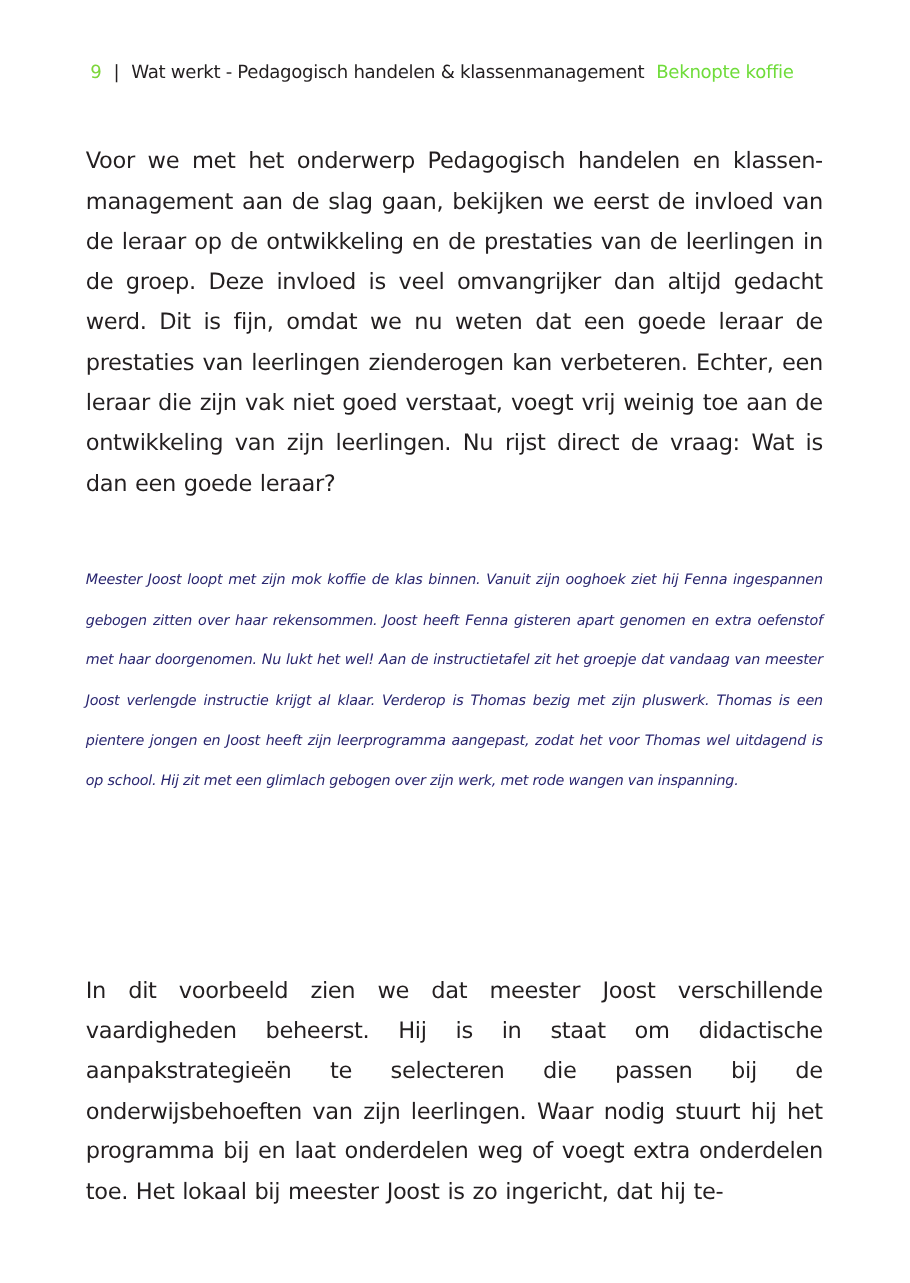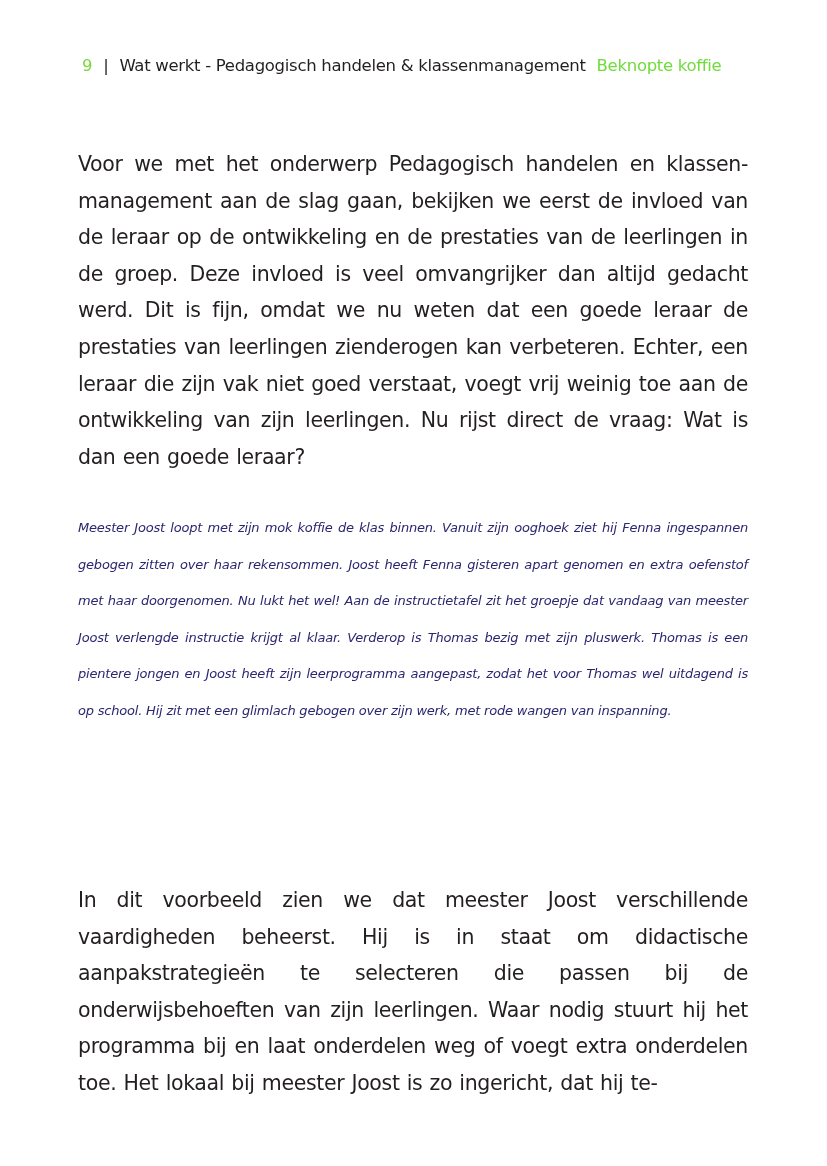--- a/index.html
+++ b/index.html
@@ -5,21 +5,21 @@
   html, body { margin: 0; padding: 0; background: #ffffff; }
   body { width: 827px; height: 1166px; position: relative; overflow: hidden;
          font-family: "DejaVu Sans", sans-serif; }
   .header { position: absolute; left: 82px; top: 56px; font-size: 16.5px; color: #231f20;
             letter-spacing: -0.3px; white-space: nowrap; }
   .header .pagenum { color: #7cd63a; }
   .header .sep { margin: 0 6px; }
   .header .edition { color: #6fdc3a; margin-left: 6px; }
   .para { position: absolute; left: 78px; width: 670px; font-size: 20.5px; line-height: 36.6px;
           color: #231f20; text-align: justify; margin: 0; letter-spacing: -0.35px; word-spacing: 1px; }
-  .para.p1 { top: 146px; }
+  .para.p1 { top: 128px; }
   .para.p3 { top: 882px; }
   .quote { position: absolute; left: 78px; width: 670px; top: 510px; font-size: 13px;
            line-height: 36.6px; color: #2a2670; font-style: italic; text-align: justify;
            margin: 0; letter-spacing: -0.2px; }
 </style>
 </head>
 <body>
 
 <div class="header">
   <span class="pagenum">9</span>

